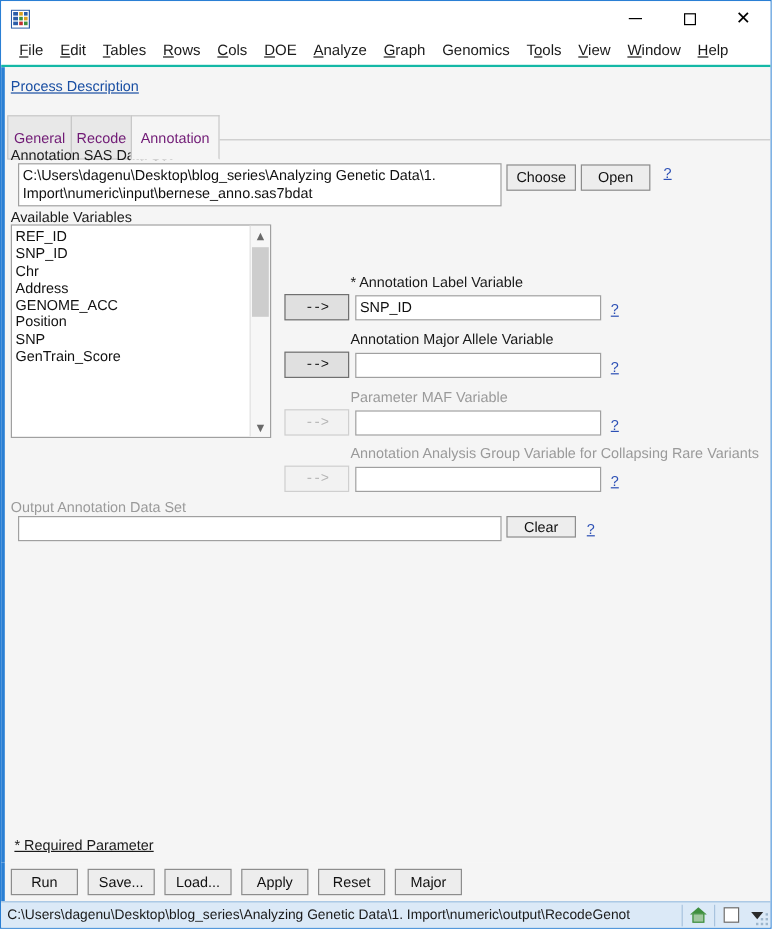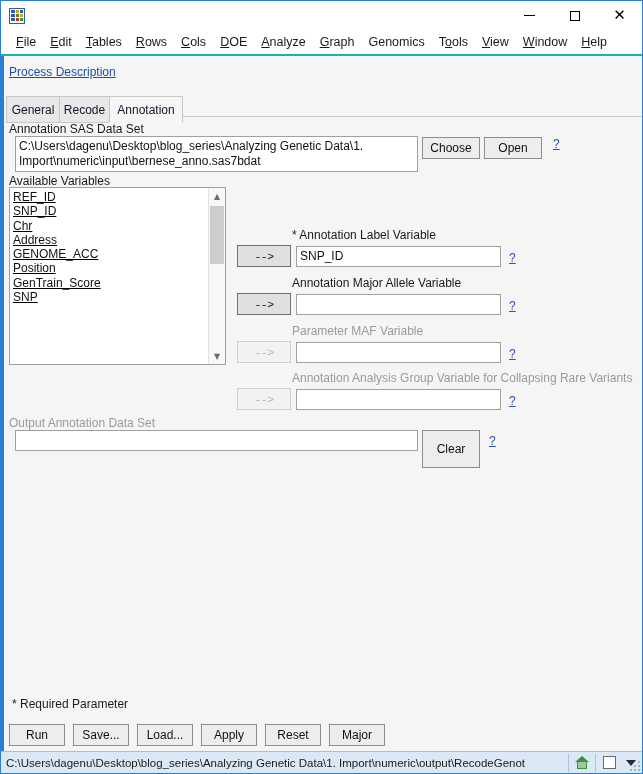--- a/index.html
+++ b/index.html
@@ -131,26 +131,26 @@
     left: 2px;
     top: 40px;
     width: 637px;
     height: 21px;
     border-bottom: 1px solid #c8c8c8;
     box-sizing: border-box;
   }
   .tab {
     position: absolute;
     top: 0;
-    height: 27px;
+    height: 37px;
     box-sizing: border-box;
     border: 1px solid #c8c8c8;
     background: #e8e8e8;
     font-size: 12px;
-    color: #0f172a;
+    color: #701a75;
     display: flex;
     align-items: center;
     justify-content: center;
     padding: 0 7px;
   }
   .tab.active {
     background: #f5f5f5;
     border-bottom: 1px solid #f5f5f5;
     z-index: 3;
   }
@@ -217,21 +217,20 @@
     box-sizing: border-box;
     border: 1px solid #a0a0a0;
     background: #ffffff;
     overflow: hidden;
   }
   .listbox .items {
     position: absolute;
     left: 0; top: 0;
     right: 17px;
     padding: 2px 0 0 3px;
-    text-decoration: underline;
   }
   .listbox .item {
     font-size: 12px;
     line-height: 14.3px;
     color: #111;
     white-space: nowrap;
   }
   .vscroll {
     position: absolute;
     right: 0;
@@ -450,22 +449,22 @@
 
     <div class="lbl" style="left:5px; top:118px;">Available Variables</div>
     <div class="listbox" style="left:5px; top:131px; width:217px; height:178px;">
       <div class="items">
         <div class="item">REF_ID</div>
         <div class="item">SNP_ID</div>
         <div class="item">Chr</div>
         <div class="item">Address</div>
         <div class="item">GENOME_ACC</div>
         <div class="item">Position</div>
+        <div class="item">SNP</div>
         <div class="item">GenTrain_Score</div>
-        <div class="item">SNP</div>
       </div>
       <div class="vscroll">
         <div class="arrowbtn up">▲</div>
         <div class="thumb"></div>
         <div class="arrowbtn dn">▼</div>
       </div>
     </div>
 
     <div class="lbl" style="left:288px; top:172px;">* Annotation Label Variable</div>
     <div class="btn arrow" style="left:233px; top:189px; width:54px; height:22px;">--&gt;</div>
@@ -482,24 +481,24 @@
     <div class="tfield" style="left:292px; top:286px; width:205px; height:21px;"></div>
     <div class="qmark" style="left:505px; top:291px;">?</div>
 
     <div class="lbl dim" style="left:288px; top:315px;">Annotation Analysis Group Variable for Collapsing Rare Variants</div>
     <div class="btn arrow disabled" style="left:233px; top:332px; width:54px; height:22px;">--&gt;</div>
     <div class="tfield" style="left:292px; top:333px; width:205px; height:21px;"></div>
     <div class="qmark" style="left:505px; top:338px;">?</div>
 
     <div class="lbl dim" style="left:5px; top:360px;">Output Annotation Data Set</div>
     <div class="tfield" style="left:11px; top:374px; width:403px; height:21px;"></div>
-    <div class="btn flat" style="left:418px; top:374px; width:58px; height:38px;">Clear</div>
+    <div class="btn flat" style="left:418px; top:374px; width:58px; height:18px;">Clear</div>
     <div class="qmark" style="left:485px; top:378px;">?</div>
 
-    <div class="footer-note" style="bottom:8px;">* Required Parameter</div>
+    <div class="footer-note" style="bottom:8px;text-decoration:underline;">* Required Parameter</div>
   </div>
 
   <div class="buttonbar">
     <div class="bbtn" style="left:5px; width:56px;">Run</div>
     <div class="bbtn" style="left:69px; width:56px;">Save...</div>
     <div class="bbtn" style="left:133px; width:56px;">Load...</div>
     <div class="bbtn" style="left:197px; width:56px;">Apply</div>
     <div class="bbtn" style="left:261px; width:56px;">Reset</div>
     <div class="bbtn" style="left:325px; width:56px;">Major</div>
   </div>

